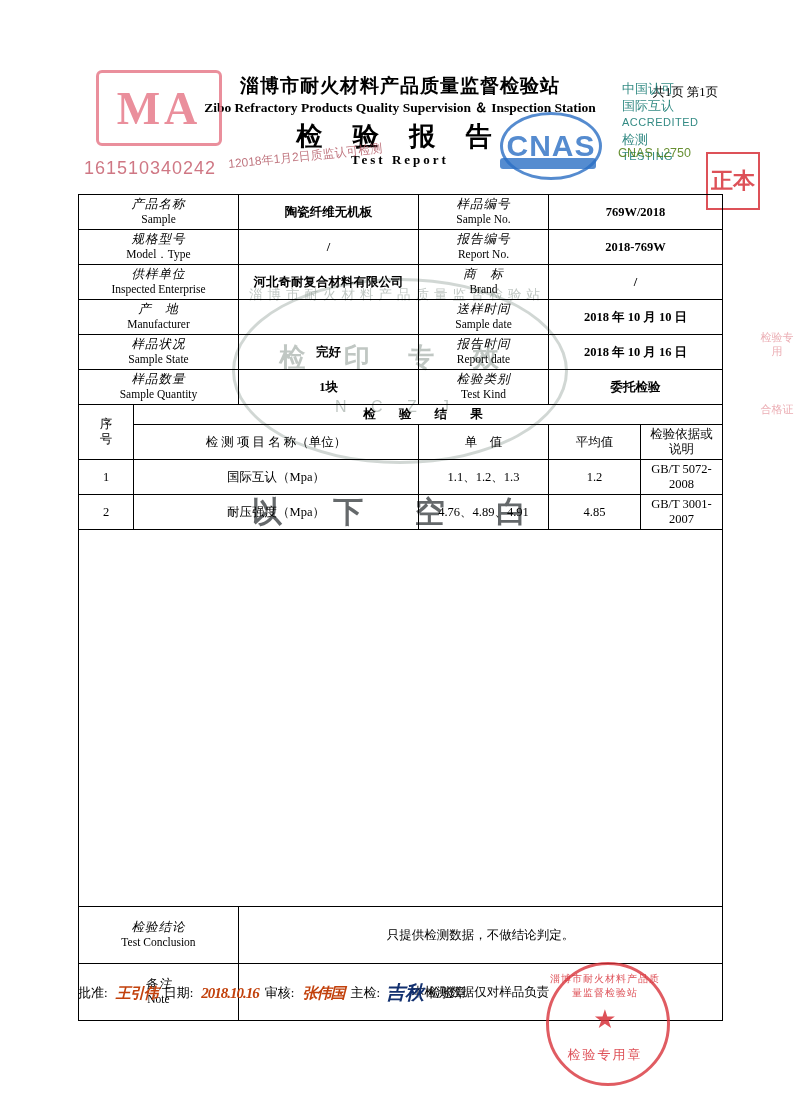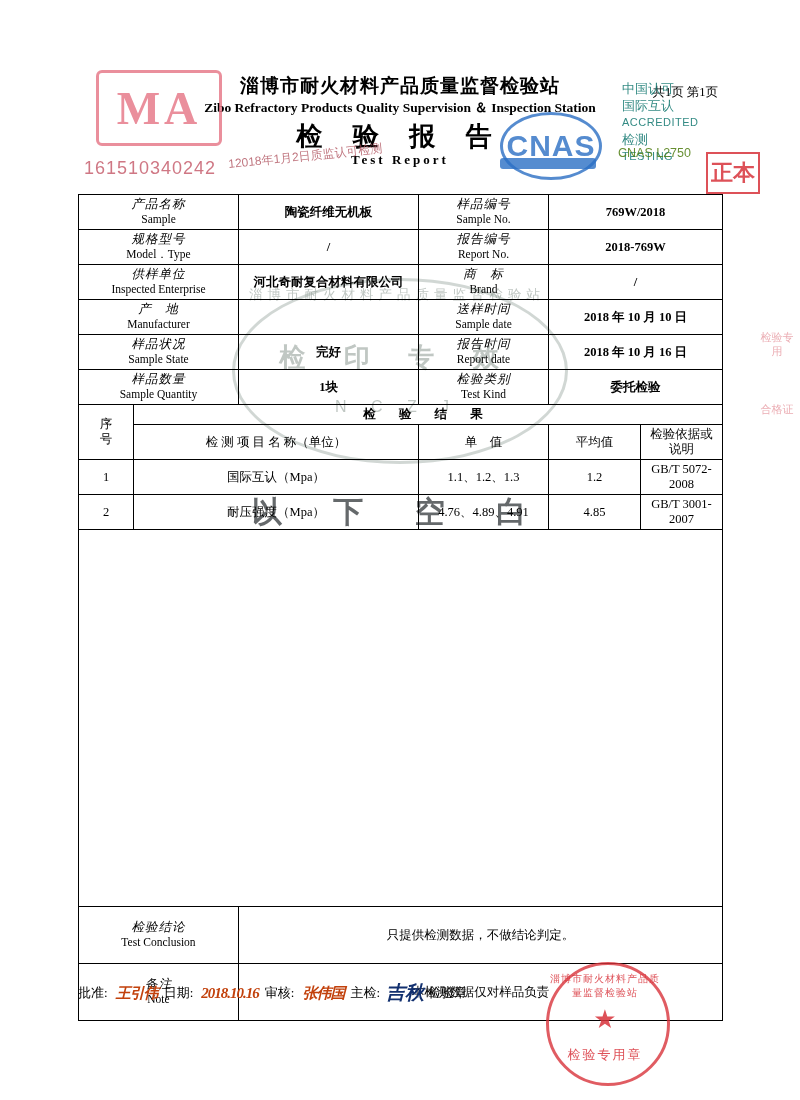--- a/index.html
+++ b/index.html
@@ -123,21 +123,21 @@
     font-size: 12.5px;
     opacity: .85;
     font-family: "Liberation Sans", sans-serif;
   }
   .zhengben {
     left: 706px; top: 152px;
     color: #d8333b;
     font-size: 22px;
     font-weight: bold;
     border: 2px solid #d8333b;
-    padding: 4px 3px;
+    padding: 12px 3px;
     opacity: .85;
   }
   .barcode-num {
     left: 84px; top: 158px;
     color: #c7606f;
     font-size: 18px;
     letter-spacing: 1px;
     font-family: "Liberation Sans", sans-serif;
     opacity: .85;
   }

